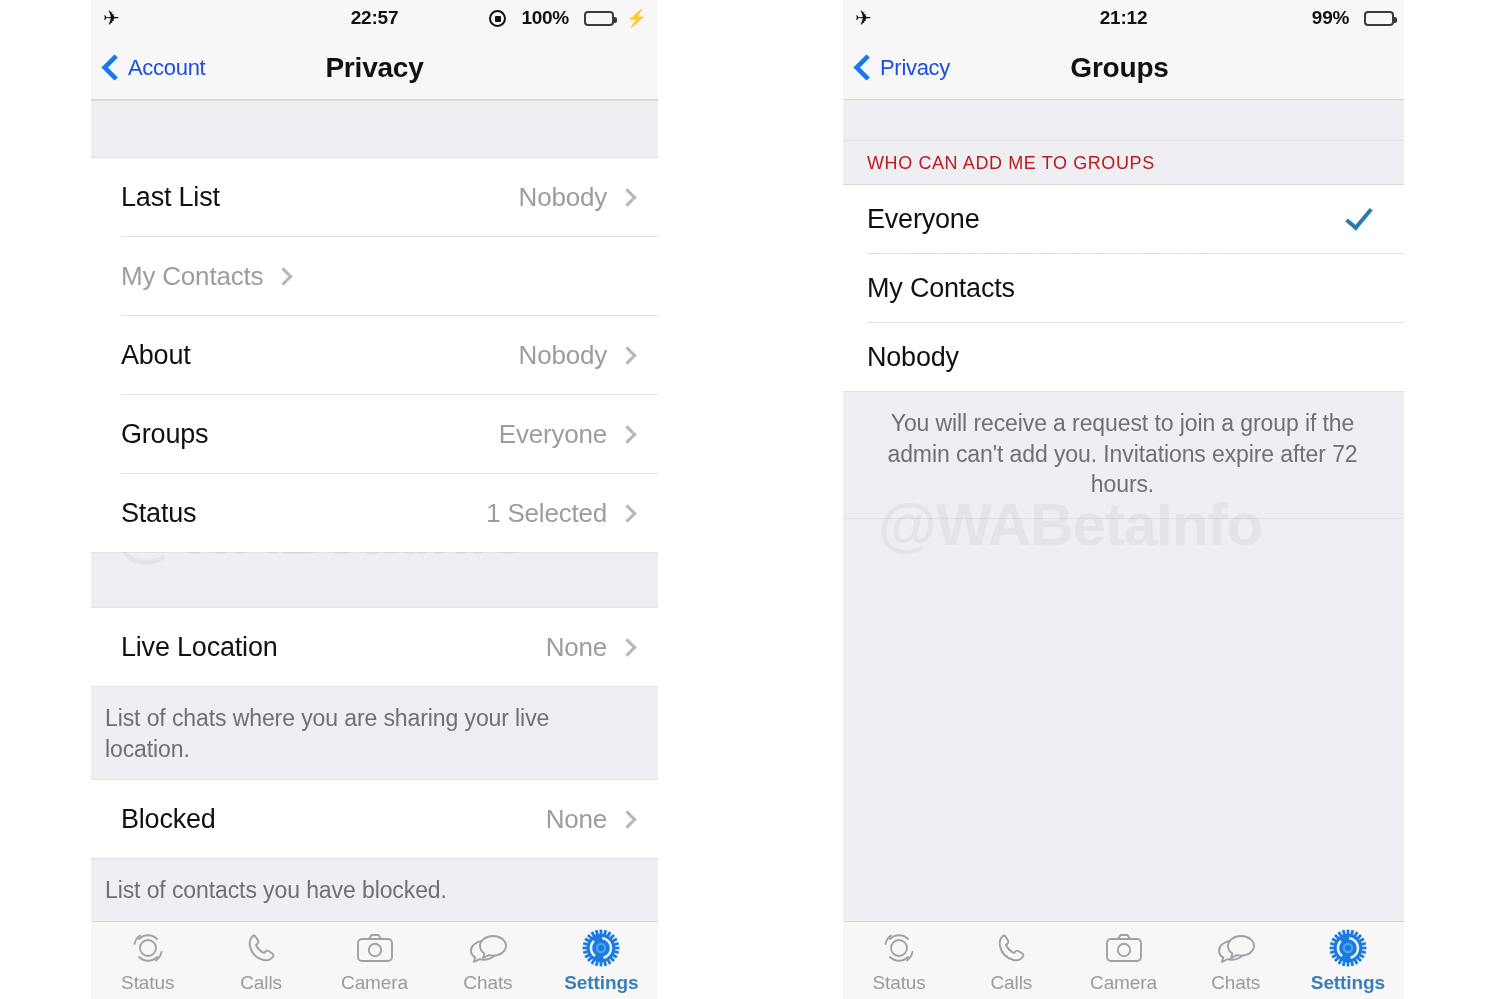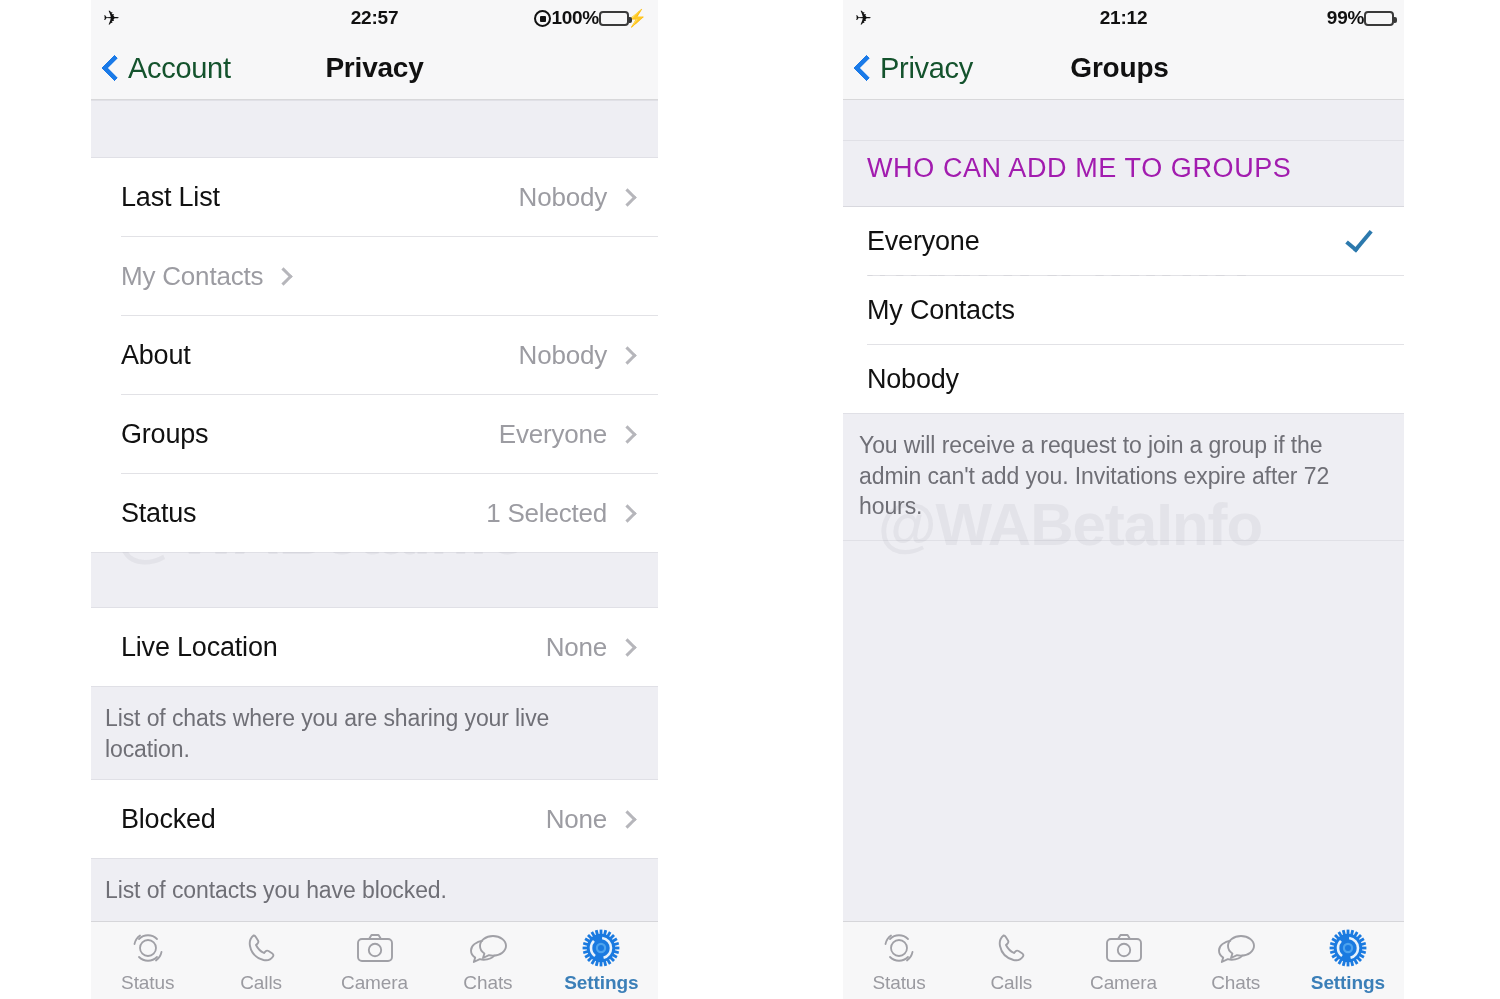--- a/index.html
+++ b/index.html
@@ -55,21 +55,21 @@
     color: #111;
     letter-spacing: -0.2px;
   }
   .sb-right {
     position: absolute;
     right: 10px;
     top: 50%;
     transform: translateY(-50%);
     display: flex;
     align-items: center;
-    gap: 0;
+    gap: 15px;
   }
   .sb-pct {
     font-size: 19px;
     font-weight: bold;
     color: #111;
     letter-spacing: -0.3px;
   }
   .airplane-icon { font-size: 20px; color: #111; line-height: 1; }
   .rotlock-icon {
     width: 17px; height: 17px;
@@ -123,22 +123,22 @@
     cursor: pointer;
   }
   .chev-back {
     width: 19px; height: 19px;
     border-left: 5px solid #1a7ae8;
     border-bottom: 5px solid #1a7ae8;
     transform: rotate(45deg);
     border-radius: 1px;
   }
   .nav-back-label {
-    font-size: 29px;
-    color: #14532d;
+    font-size: 22px;
+    color: #1d4ed8;
     letter-spacing: -0.3px;
   }
   .nav-title {
     position: absolute;
     left: 0; right: 0;
     top: 50%;
     transform: translateY(-50%);
     text-align: center;
     font-size: 28px;
     font-weight: bold;
@@ -208,23 +208,23 @@
     line-height: 1.33;
     color: #6f6f76;
     letter-spacing: -0.1px;
   }
 
   
   .section-head {
     background: #eeeef3;
     border-top: 1px solid #e0e0e6;
     border-bottom: 1px solid #d8d8de;
-    padding: 12px 0 22px 24px;
-    font-size: 27px;
-    color: #a21caf;
+    padding: 12px 0 10px 24px;
+    font-size: 18px;
+    color: #b91c1c;
     letter-spacing: 0.6px;
   }
   .section-head-pad {
     background: #eeeef3;
   }
 
   
   .choice {
     position: relative;
     height: 68px;
@@ -521,21 +521,21 @@
         <div class="choice">
           <span class="label">My Contacts</span>
         </div>
         <div class="choice-sep"></div>
 
         <div class="choice">
           <span class="label">Nobody</span>
         </div>
       </div>
 
-      <div class="note" style="padding:16px 30px 18px 16px;">You will receive a request to join a group if the admin can't add you. Invitations expire after 72 hours.</div>
+      <div class="note" style="padding:16px 30px 18px 28px;text-align:center;">You will receive a request to join a group if the admin can't add you. Invitations expire after 72 hours.</div>
 
       <div class="fill-gray"></div>
 
     </div>
 
     <div class="tabbar">
 
       <div class="tab">
         <span class="ico">
           <svg width="36" height="36" viewBox="0 0 36 36">

